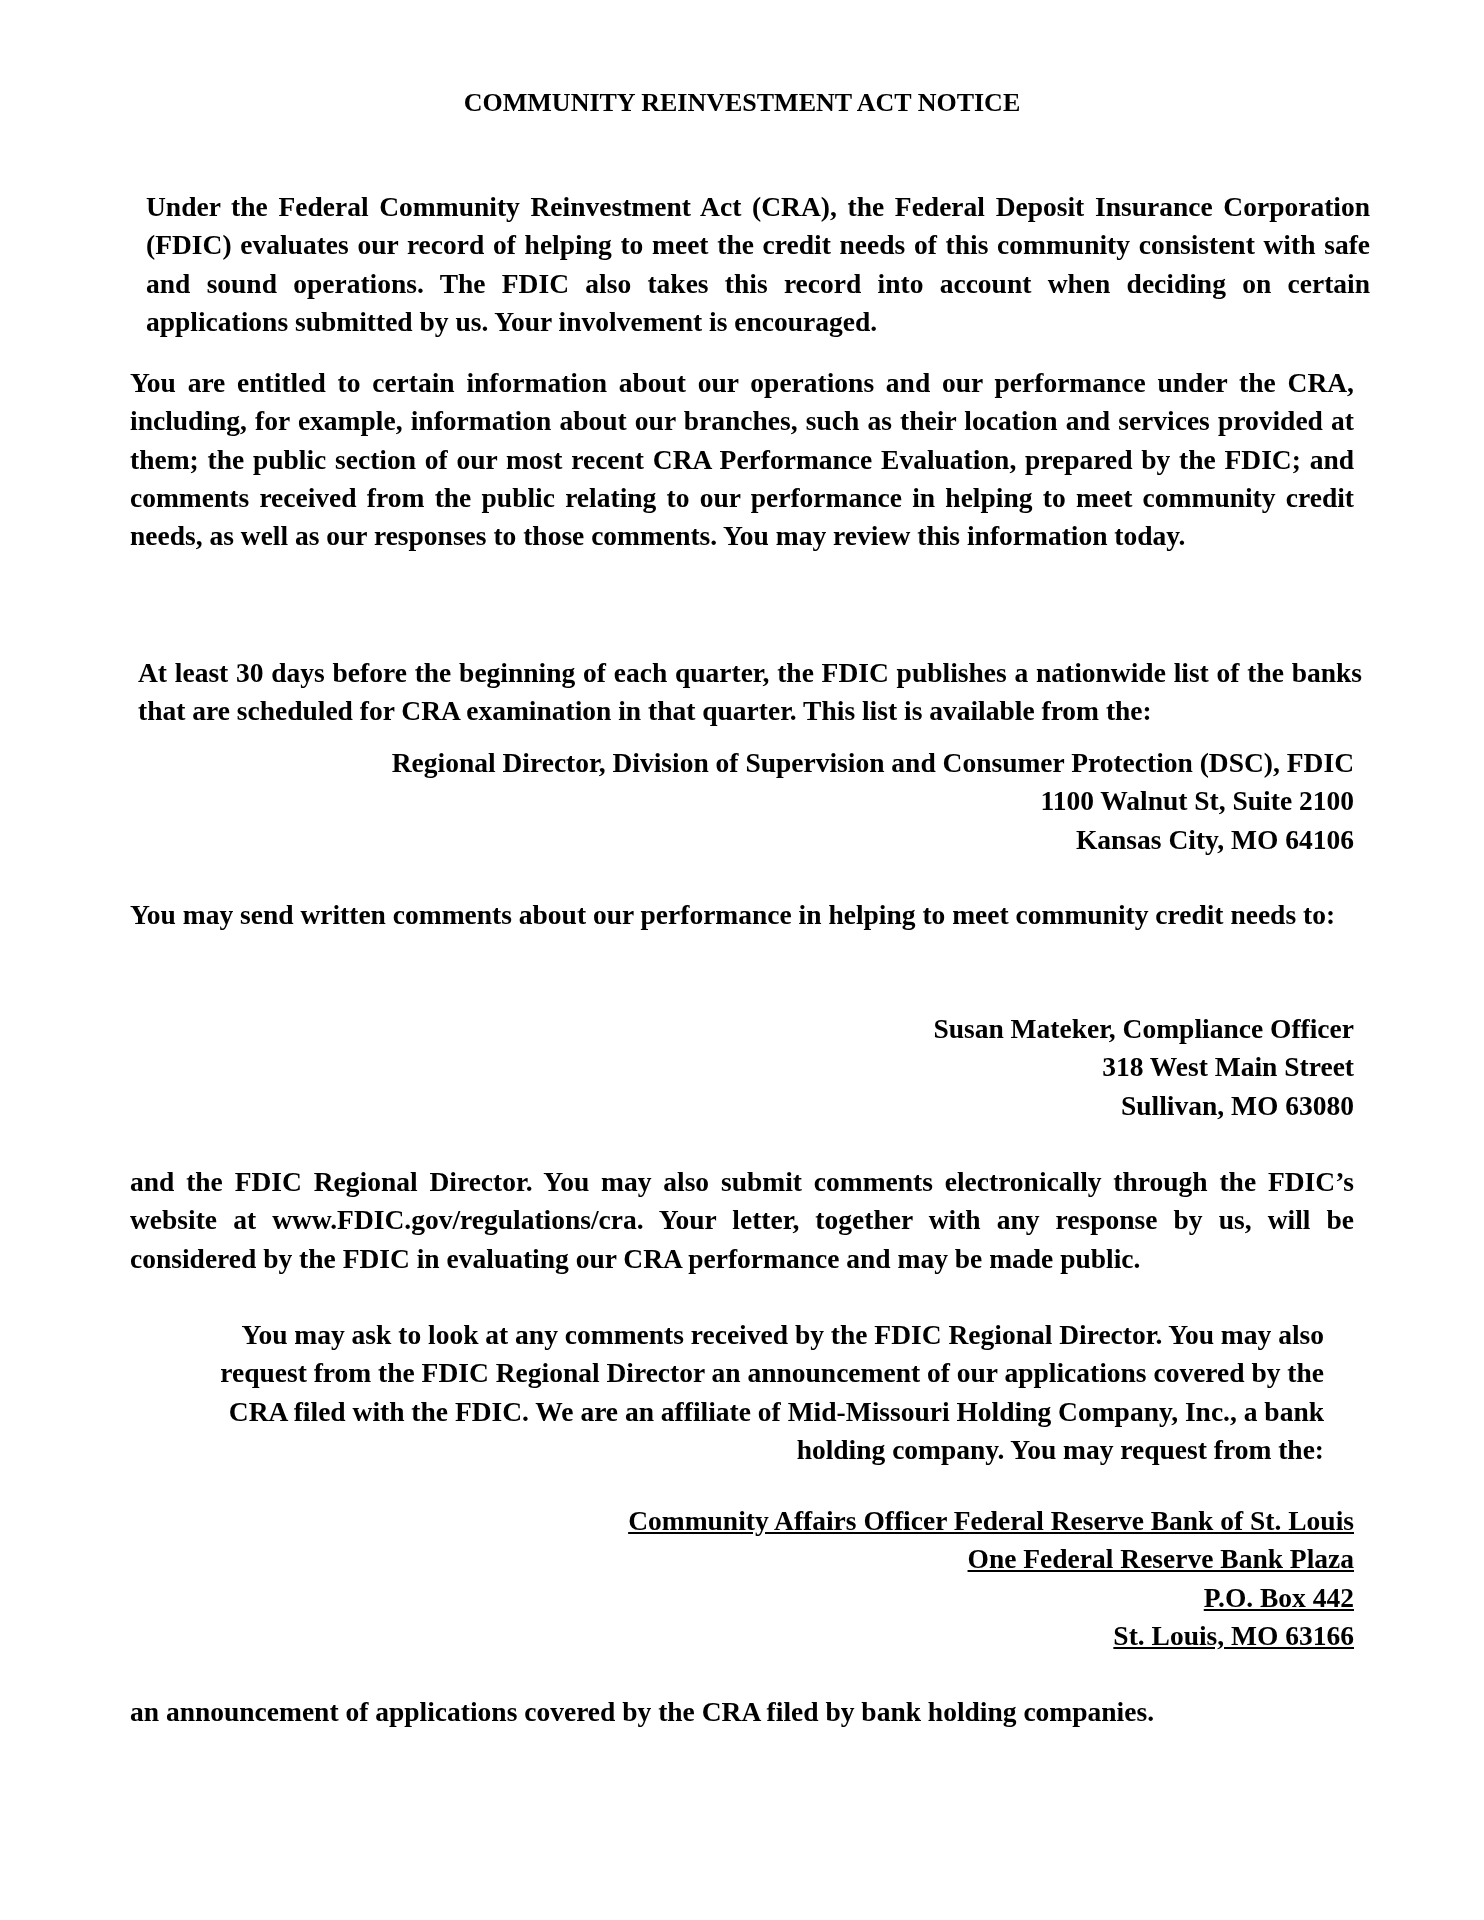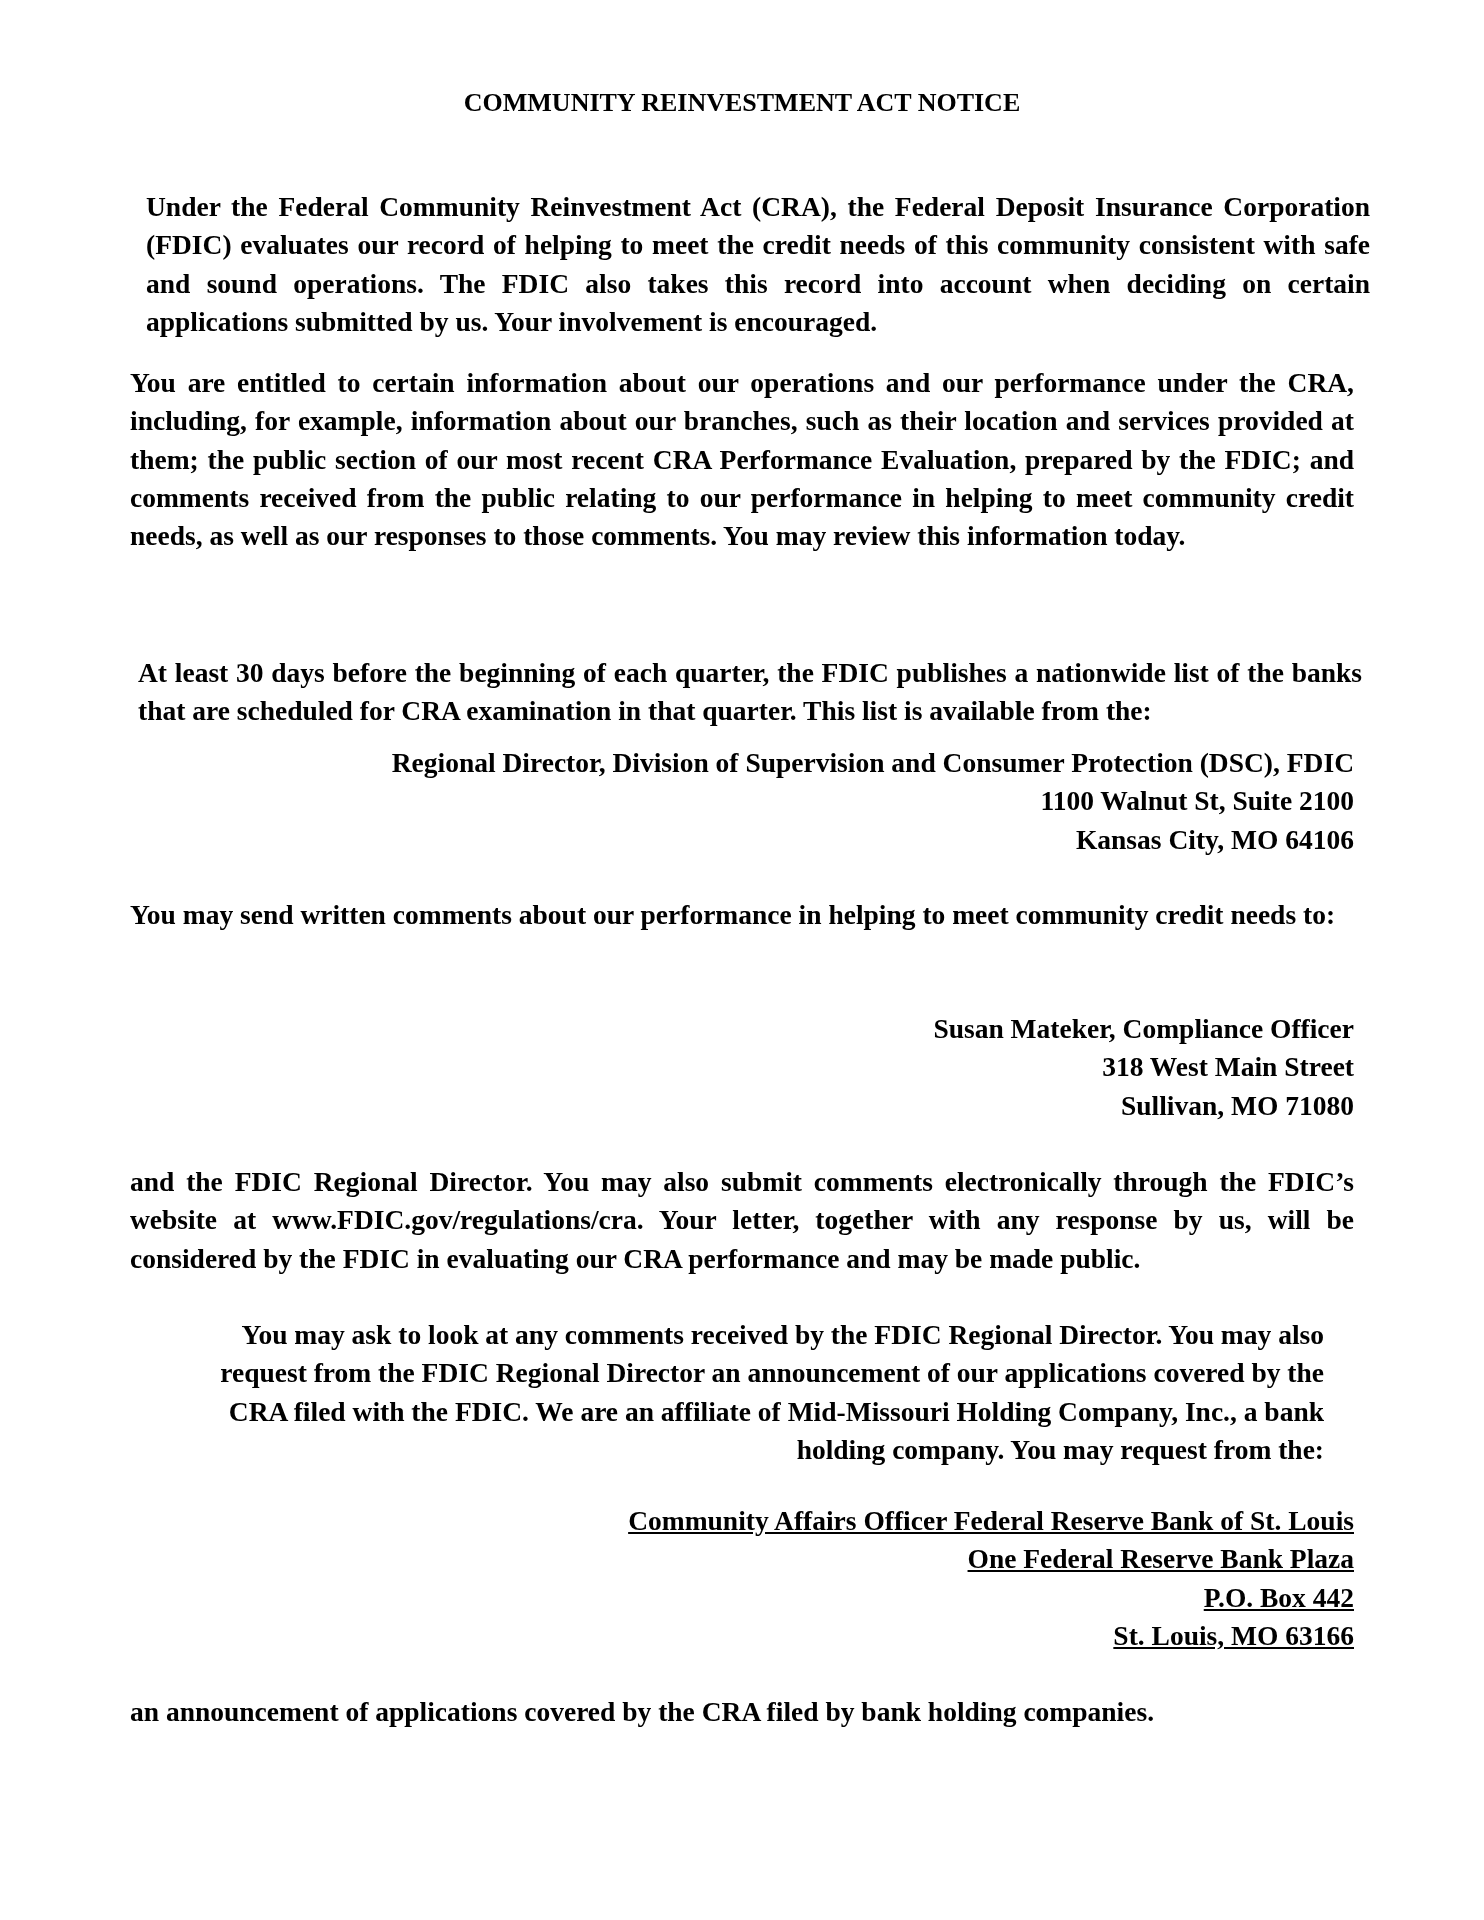--- a/index.html
+++ b/index.html
@@ -41,21 +41,21 @@
     <div>Regional Director, Division of Supervision and Consumer Protection (DSC), FDIC</div>
     <div>1100 Walnut St, Suite 2100</div>
     <div>Kansas City, MO 64106</div>
   </div>
 
   <p class="para" style="top:896px;margin:0;">You may send written comments about our performance in helping to meet community credit needs to:</p>
 
   <div class="addr" style="top:1010px;">
     <div>Susan Mateker, Compliance Officer</div>
     <div>318 West Main Street</div>
-    <div>Sullivan, MO 71080</div>
+    <div>Sullivan, MO 63080</div>
   </div>
 
   <p class="para" style="top:1163px;margin:0;">and the FDIC Regional Director. You may also submit comments electronically through the FDIC’s website at www.FDIC.gov/regulations/cra. Your letter, together with any response by us, will be considered by the FDIC in evaluating our CRA performance and may be made public.</p>
 
   <p class="para center" style="top:1316px;margin:0;padding:0 30px;box-sizing:border-box;">You may ask to look at any comments received by the FDIC Regional Director. You may also request from the FDIC Regional Director an announcement of our applications covered by the CRA filed with the FDIC. We are an affiliate of Mid-Missouri Holding Company, Inc., a bank holding company. You may request from the:</p>
 
   <div class="addr" style="top:1502px;text-decoration:underline;">
     <div>Community Affairs Officer Federal Reserve Bank of St. Louis</div>
     <div>One Federal Reserve Bank Plaza</div>
     <div>P.O. Box 442</div>

